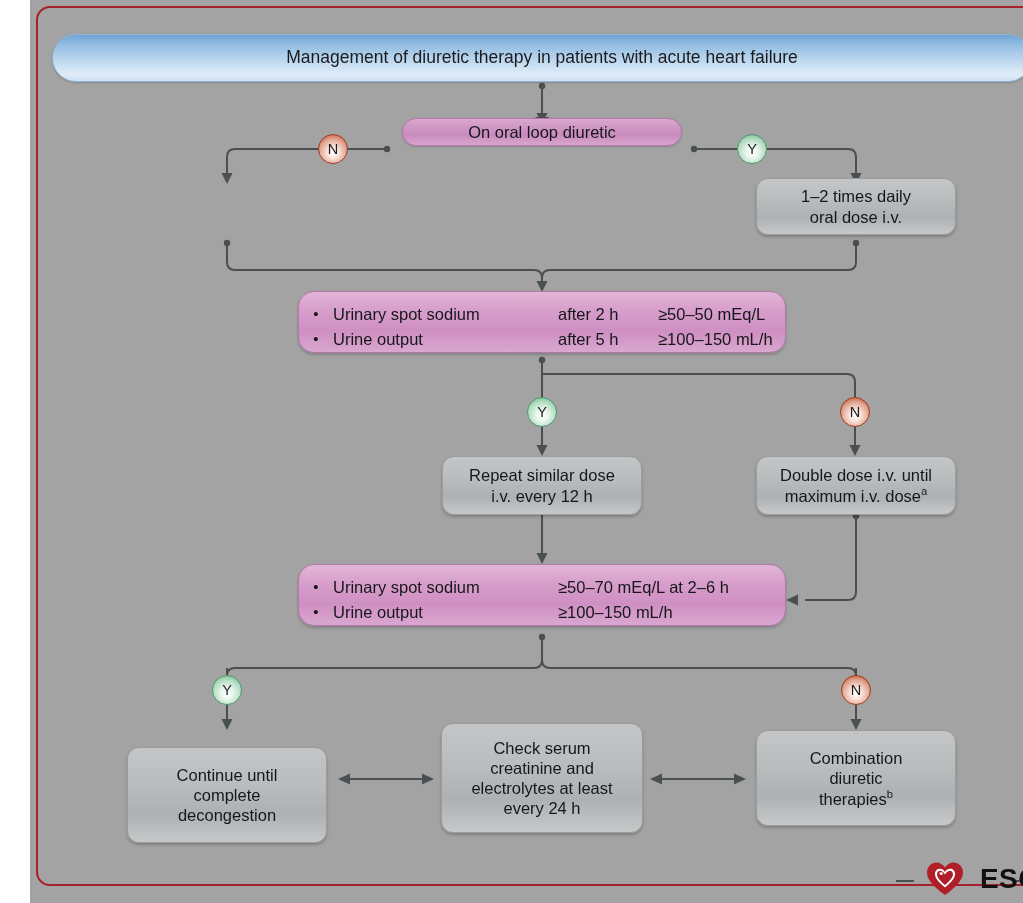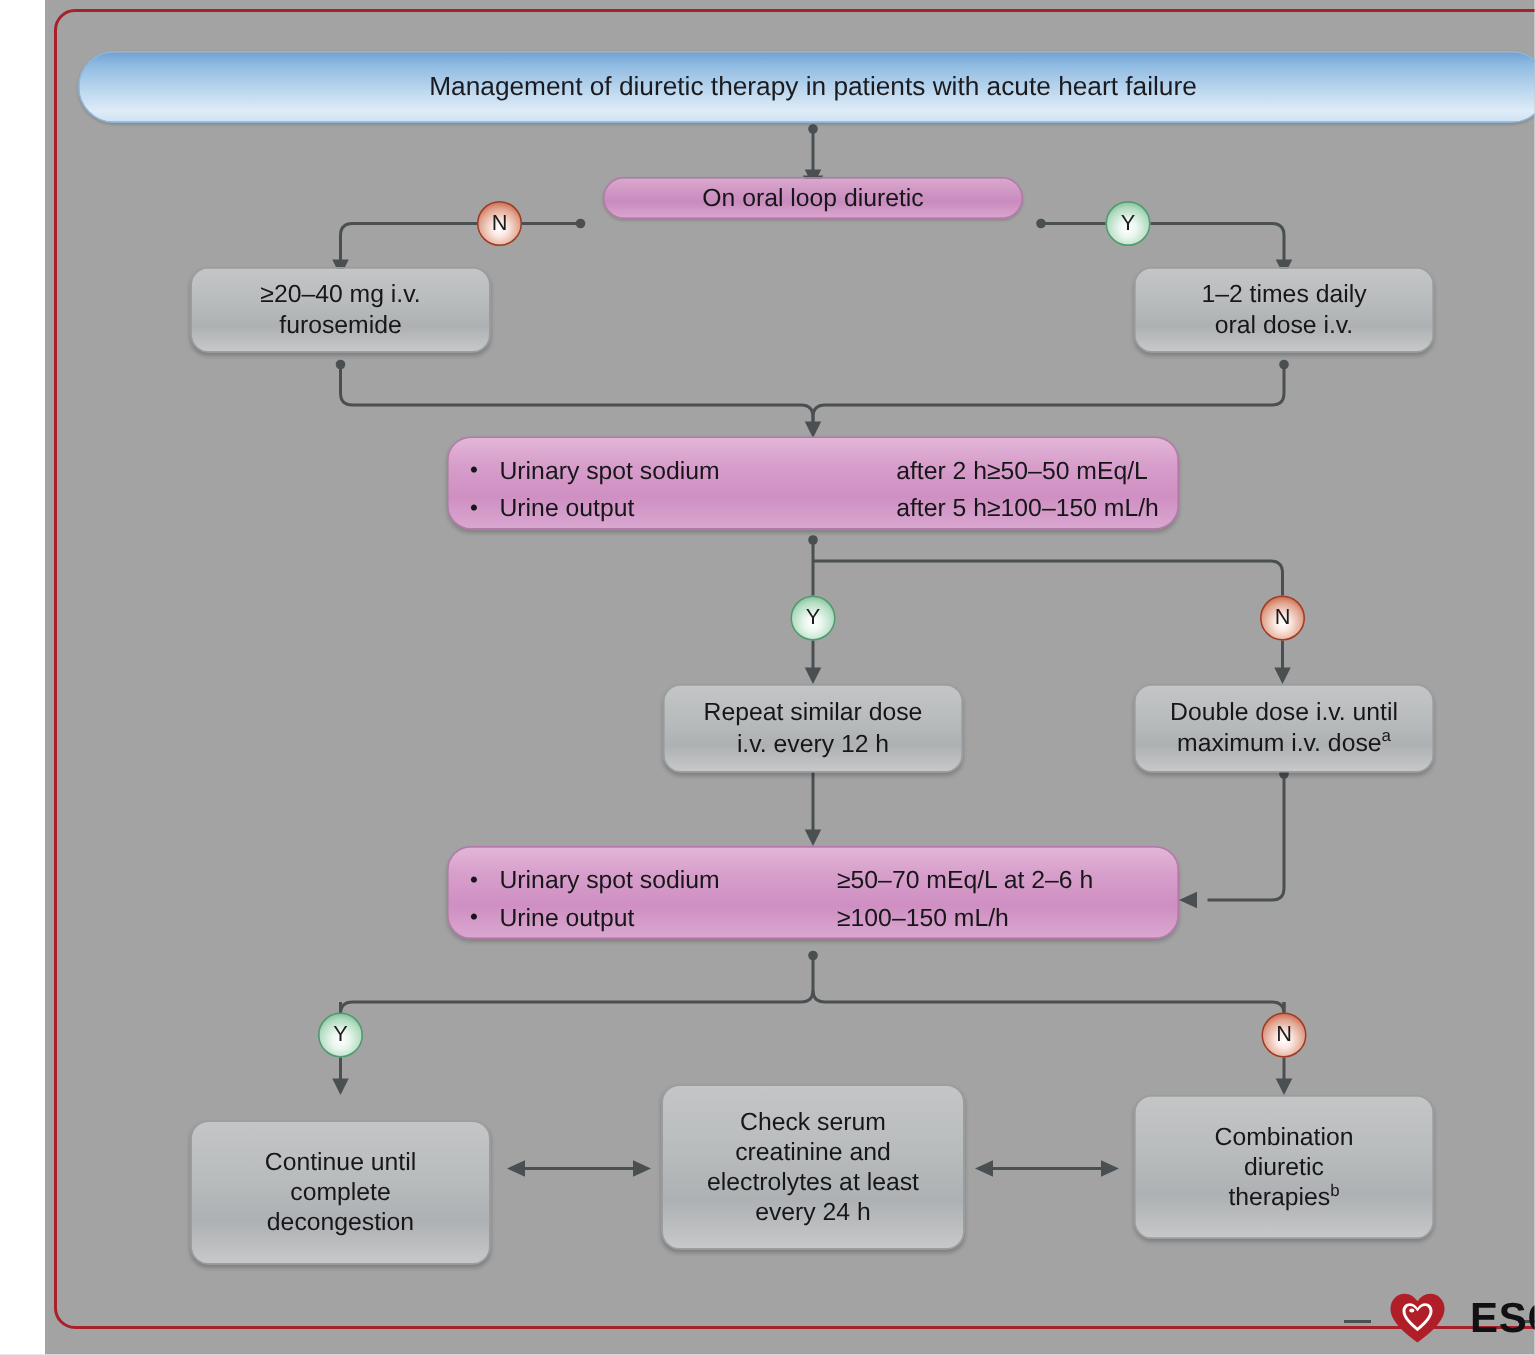--- a/index.html
+++ b/index.html
@@ -77,21 +77,21 @@
     font-size:16.5px;
     color:#17171a;
     height:25px;
   }
   .crit-bullet{
     width:34px;
     text-align:center;
     font-size:15px;
   }
   .crit-label{ text-align:left; }
-  .crit-mid{ text-align:right; }
+  .crit-mid{ text-align:left; }
   .crit-val{ text-align:left; }
 
   
   .badge{
     position:absolute;
     width:30px;height:30px;
     border-radius:50%;
     display:flex;align-items:center;justify-content:center;
     font-size:14.5px;
     color:#1c1c1f;
@@ -204,24 +204,20 @@
     <path d="M982 881 L1000 881 Q1006 881 1006 875 L1006 858" stroke="#a8202a" stroke-width="2.5"></path>
   </svg>
 
   <div class="node title-node" style="left:22px;top:34px;width:980px;height:48px;">Management of diuretic therapy in patients with acute heart failure</div>
 
   <div class="node pill-node" style="left:372px;top:118px;width:280px;height:28px;">On oral loop diuretic</div>
 
   <div class="badge badge-n" style="left:288px;top:134px;">N</div>
   <div class="badge badge-y" style="left:707px;top:134px;">Y</div>
 
-  <div class="node grey-node" style="left:97px;top:178px;width:200px;height:57px;flex-direction:column;">
-    <span>≥20–40 mg i.v.</span>
-    <span>furosemide</span>
-  </div>
 
   <div class="node grey-node" style="left:726px;top:178px;width:200px;height:57px;flex-direction:column;text-align:center;">
     <span>1–2 times daily</span>
     <span>oral dose i.v.</span>
   </div>
 
   <div class="node pink-box" style="left:268px;top:291px;width:488px;height:62px;">
     <div class="crit-row">
       <span class="crit-bullet">•</span>
       <span class="crit-label" style="width:225px;">Urinary spot sodium</span>

